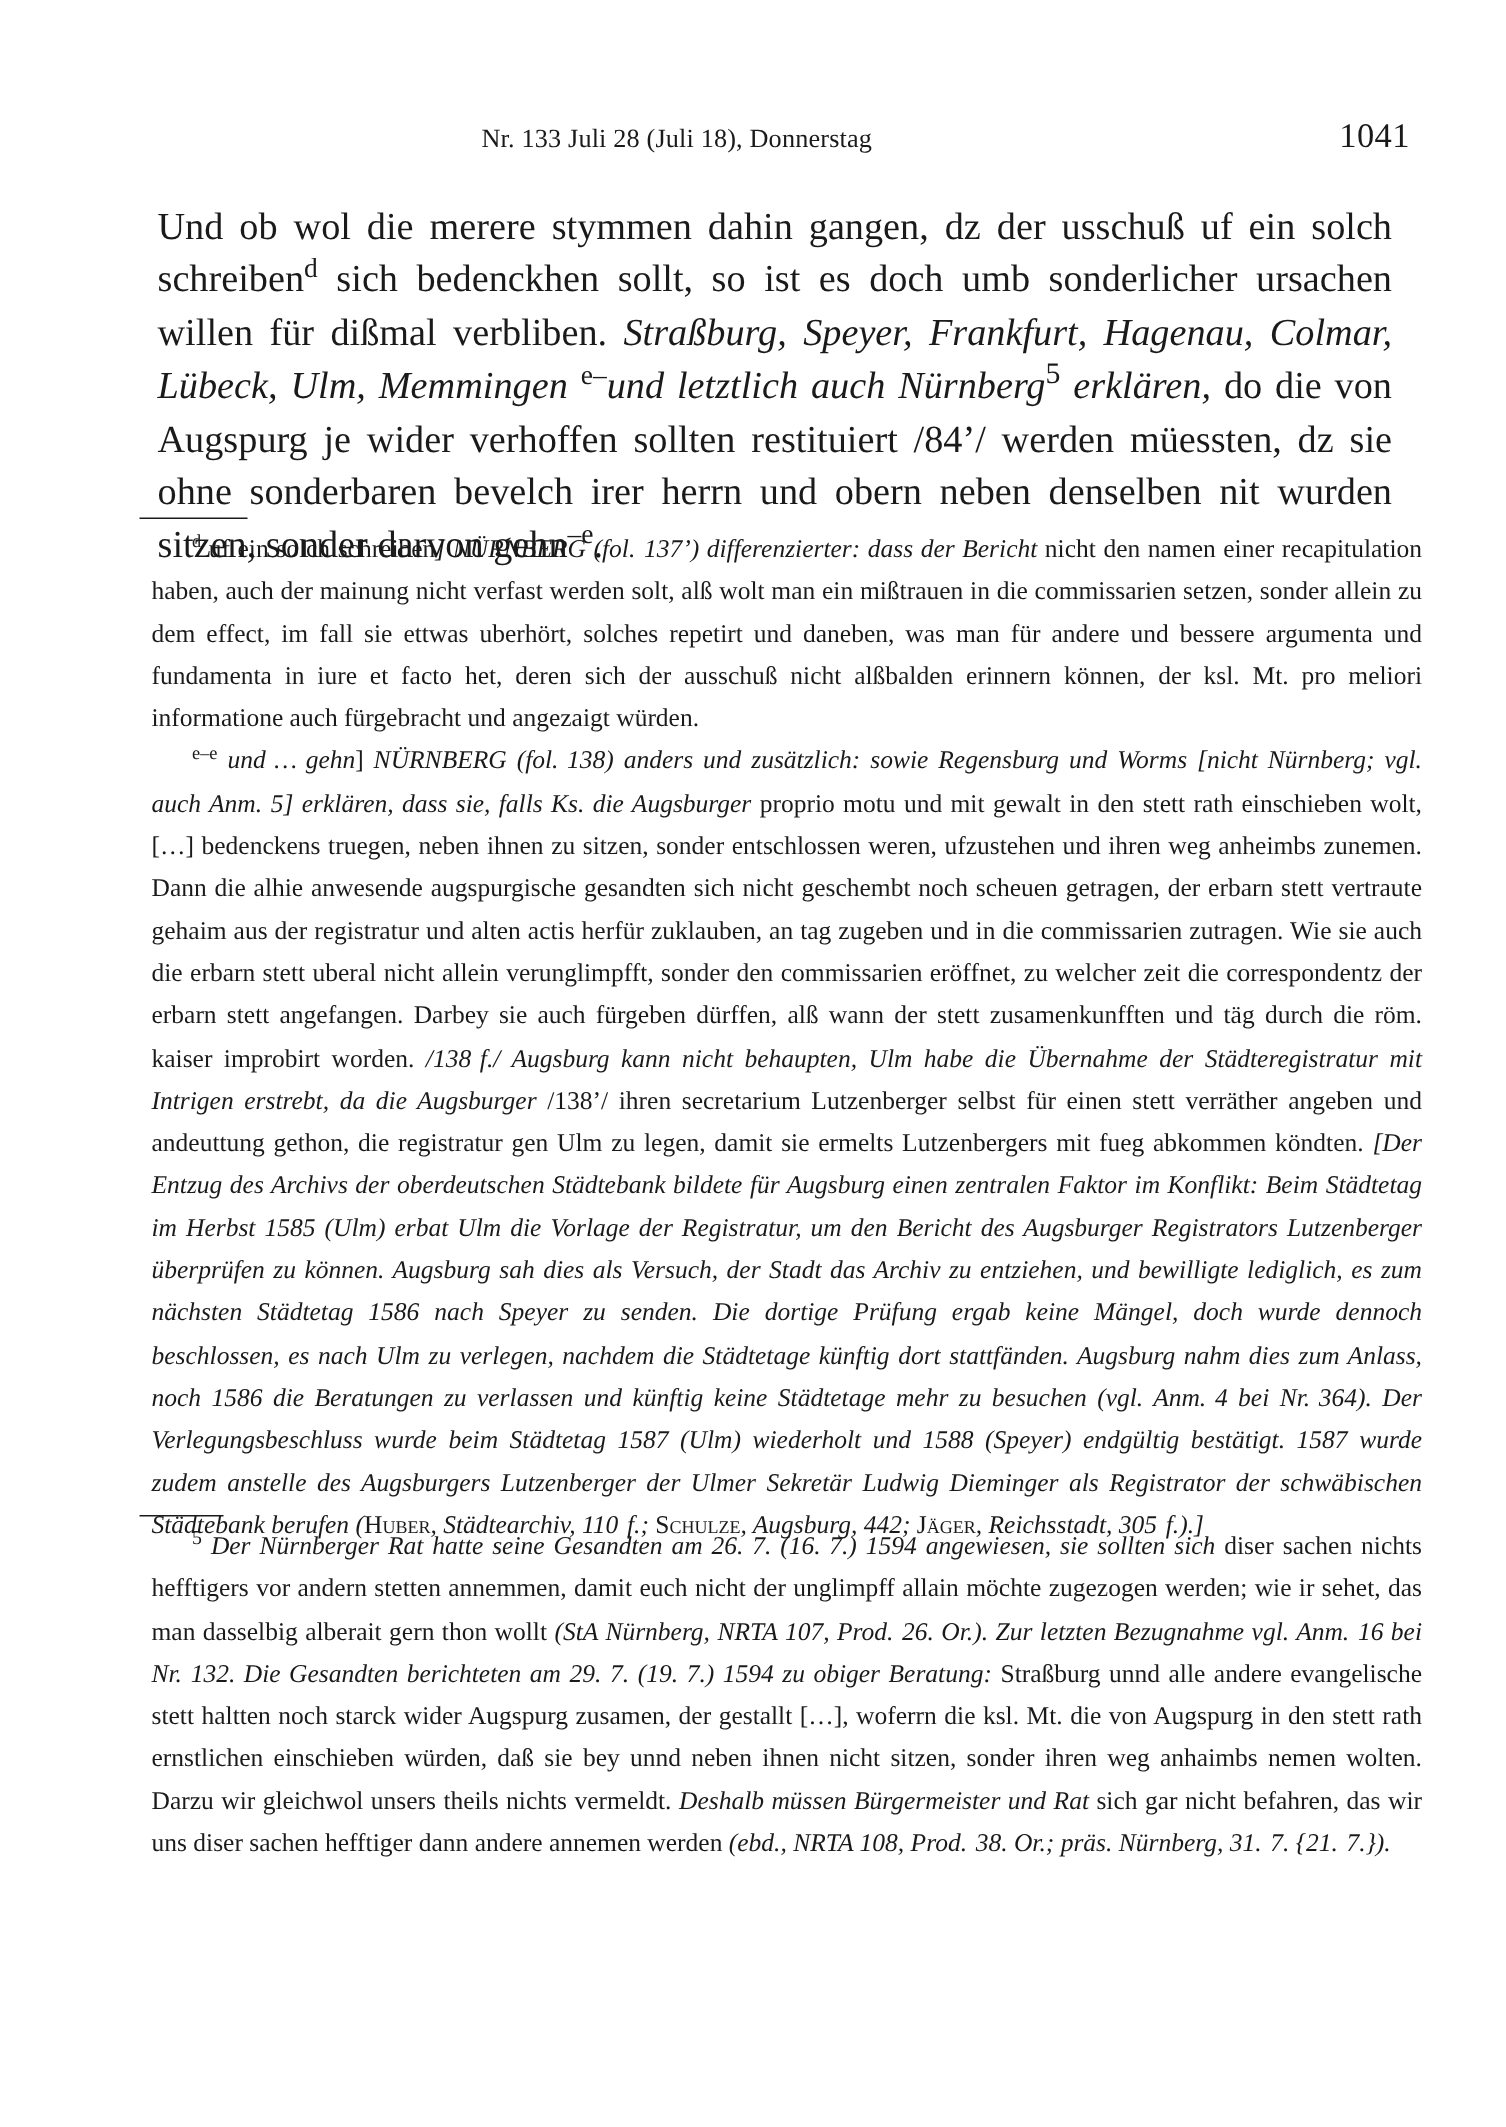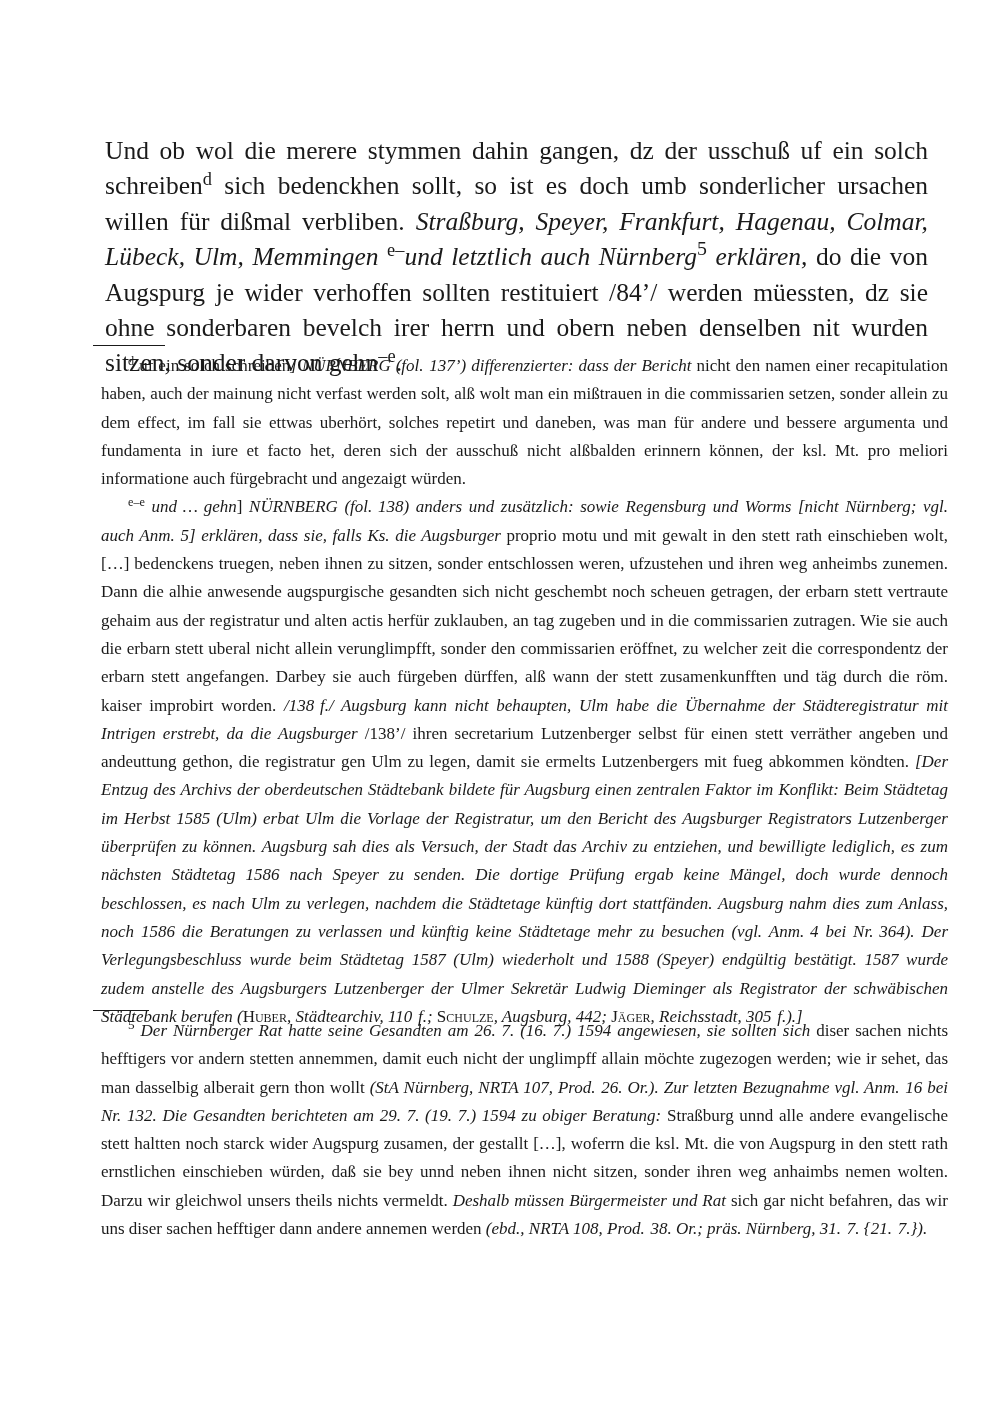--- a/index.html
+++ b/index.html
@@ -100,20 +100,24 @@
     vertical-align: .5em;
     line-height: 0;
   }
   .gap { display: inline-block; width: .34em; }
 </style>
 </head>
 <body>
 
 <div class="page">
 
+  <div class="running-head">
+    <span class="rh-title">Nr. 133 Juli 28 (Juli 18), Donnerstag</span>
+    <span class="rh-folio">1041</span>
+  </div>
 
   <div class="body-text">
     <p><span>Und ob wol die merere stymmen dahin gangen, dz der usschuß uf ein solch schreiben</span><span class="fnmark">d</span><span> sich bedenckhen sollt, so ist es doch umb sonderlicher ursachen willen für dißmal verbliben. </span><i>Straßburg, Speyer, Frankfurt, Hagenau, Colmar, Lübeck, Ulm, Memmingen </i><span class="fnmark">e–</span><i>und letztlich auch Nürnberg</i><span class="fnmark-num">5</span><i> erklären,</i><span> do die von Augspurg je wider verhoffen sollten restituiert /84’/ werden müessten, dz sie ohne sonderbaren bevelch irer herrn und obern neben denselben nit wurden sitzen, sonder darvon gehn</span><span class="fnmark">–e</span><span>.</span></p>
   </div>
 
   <div class="fn-rule" id="fn-rule-letters"></div>
 
   <div class="apparatus" id="apparatus-letters">
 
     <p><span class="fnmark">d</span><span> uf ein solch schreiben<i>] NÜRNBERG (fol.<span class="gap"></span>137’) differenzierter: dass der Bericht</i> nicht den namen einer recapitulation haben, auch der mainung nicht verfast werden solt, alß wolt man ein mißtrauen in die commissarien setzen, sonder allein zu dem effect, im fall sie ettwas uberhört, solches repetirt und daneben, was man für andere und bessere argumenta und fundamenta in iure et facto het, deren sich der ausschuß nicht alßbalden erinnern können, der ksl. Mt. pro meliori informatione auch fürgebracht und angezaigt würden.</span></p>

